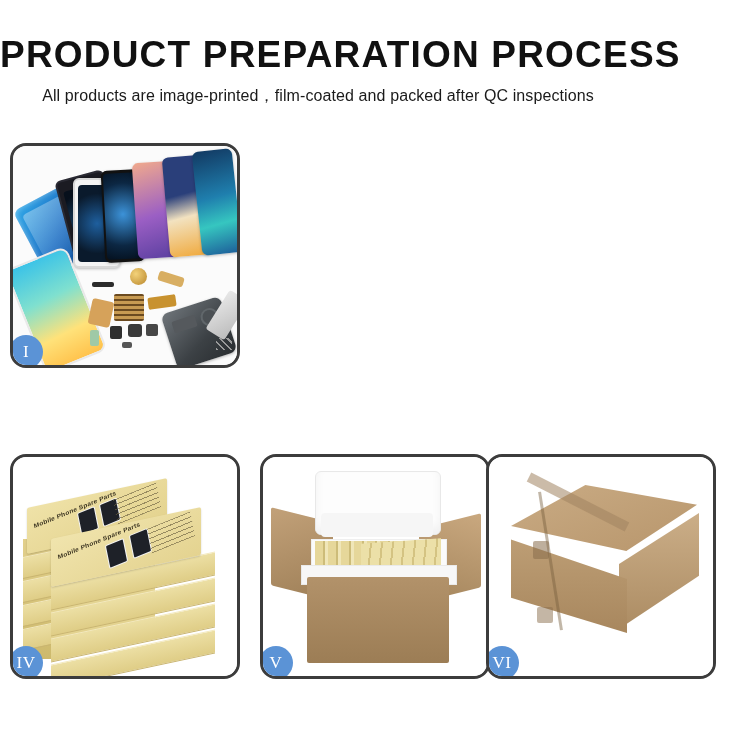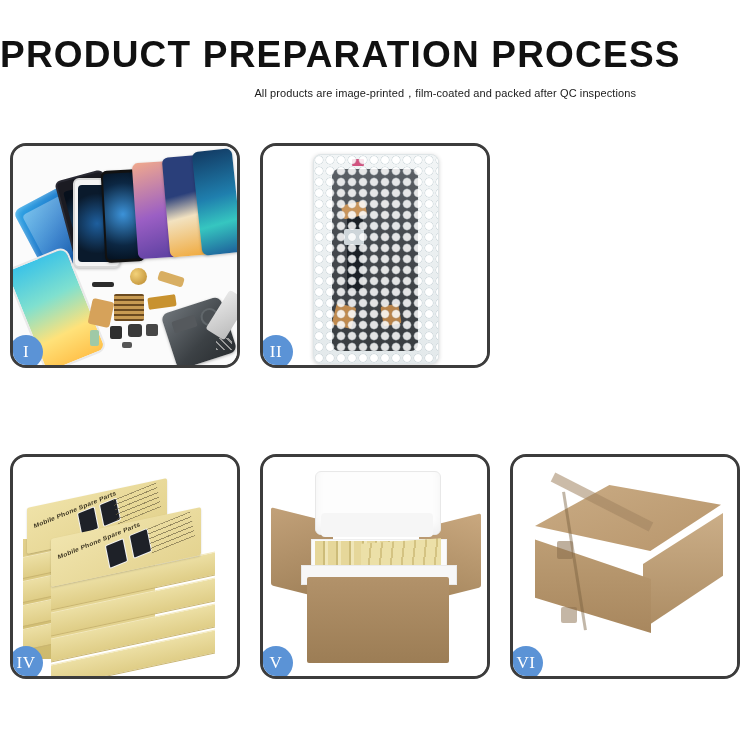--- a/index.html
+++ b/index.html
@@ -4,36 +4,36 @@
 <style>
   html,body{margin:0;padding:0;}
   body{
     width:750px;height:750px;background:#ffffff;
     font-family:"Liberation Sans", sans-serif;
     overflow:hidden;position:relative;
   }
   .page{width:750px;height:750px;position:relative;}
 
   
-  .header{position:absolute;left:0;top:0;width:636px;text-align:right;}
+  .header{position:absolute;left:0;top:0;width:636px;text-align:center;}
   .title{
     font-size:37px;font-weight:700;color:#111;letter-spacing:1.2px;
     margin-top:36px;line-height:1.05;white-space:nowrap;
     font-family:"Liberation Sans", sans-serif;
   }
   .subtitle{
-    font-size:11px;color:#1a1a1a;margin-top:11px;white-space:nowrap;
+    font-size:16px;color:#1a1a1a;margin-top:11px;white-space:nowrap;
     font-family:"Liberation Sans", sans-serif;letter-spacing:.1px;
   }
 
   
   .grid{position:absolute;left:10px;top:143px;width:730px;height:536px;}
   .cell{position:absolute;width:230px;height:225px;}
   .c0{left:0;top:0;}      .c1{left:250px;top:0;}      .c2{left:500px;top:0;}
-  .c3{left:0;top:311px;}  .c4{left:250px;top:311px;}  .c5{left:500px;top:311px;}
+  .c3{left:0;top:311px;}  .c4{left:250px;top:311px;}  .c5{left:476px;top:311px;}
 
   .frame{
     position:absolute;inset:0;border:3px solid #3c3c3c;border-radius:16px;
     background:#f8f8f8;overflow:hidden;
   }
   .photo{position:absolute;inset:0;overflow:hidden;border-radius:13px;background:#fafafa;}
 
   .badge{
     position:absolute;left:-4px;bottom:-4px;width:34px;height:34px;border-radius:50%;
     background:#5b93d6;color:#ffffff;display:flex;align-items:center;justify-content:center;
@@ -231,39 +231,20 @@
             <div class="tools"></div>
             <div class="screws"></div>
           </div>
         </div>
         <div class="badge">
           <span>I</span>
         </div>
       </div>
     </div>
 
-    <div class="cell c1">
-      <div class="frame">
-        <div class="photo p2">
-          <div class="bubblebag">
-            <div class="lcd"></div>
-            <div class="lcd-flex"></div>
-            <div class="lcd-conn"></div>
-            <div class="lcd-tape"></div>
-            <div class="lcd-tape2"></div>
-            <div class="lcd-tape3"></div>
-            <div class="pinklabel"></div>
-            <div class="bubble-overlay"></div>
-          </div>
-        </div>
-        <div class="badge">
-          <span>II</span>
-        </div>
-      </div>
-    </div>
 
 
     <div class="cell c3">
       <div class="frame">
         <div class="photo p4">
 
           <div class="sideL" style="left:10px;top:82px;width:34px;height:120px;"></div>
           <div class="slab" style="left:10px;top:86px;width:132px;height:20px;transform:skewY(-12deg);"></div>
           <div class="slab" style="left:10px;top:110px;width:132px;height:20px;transform:skewY(-12deg);"></div>
           <div class="slab" style="left:10px;top:134px;width:132px;height:20px;transform:skewY(-12deg);"></div>

